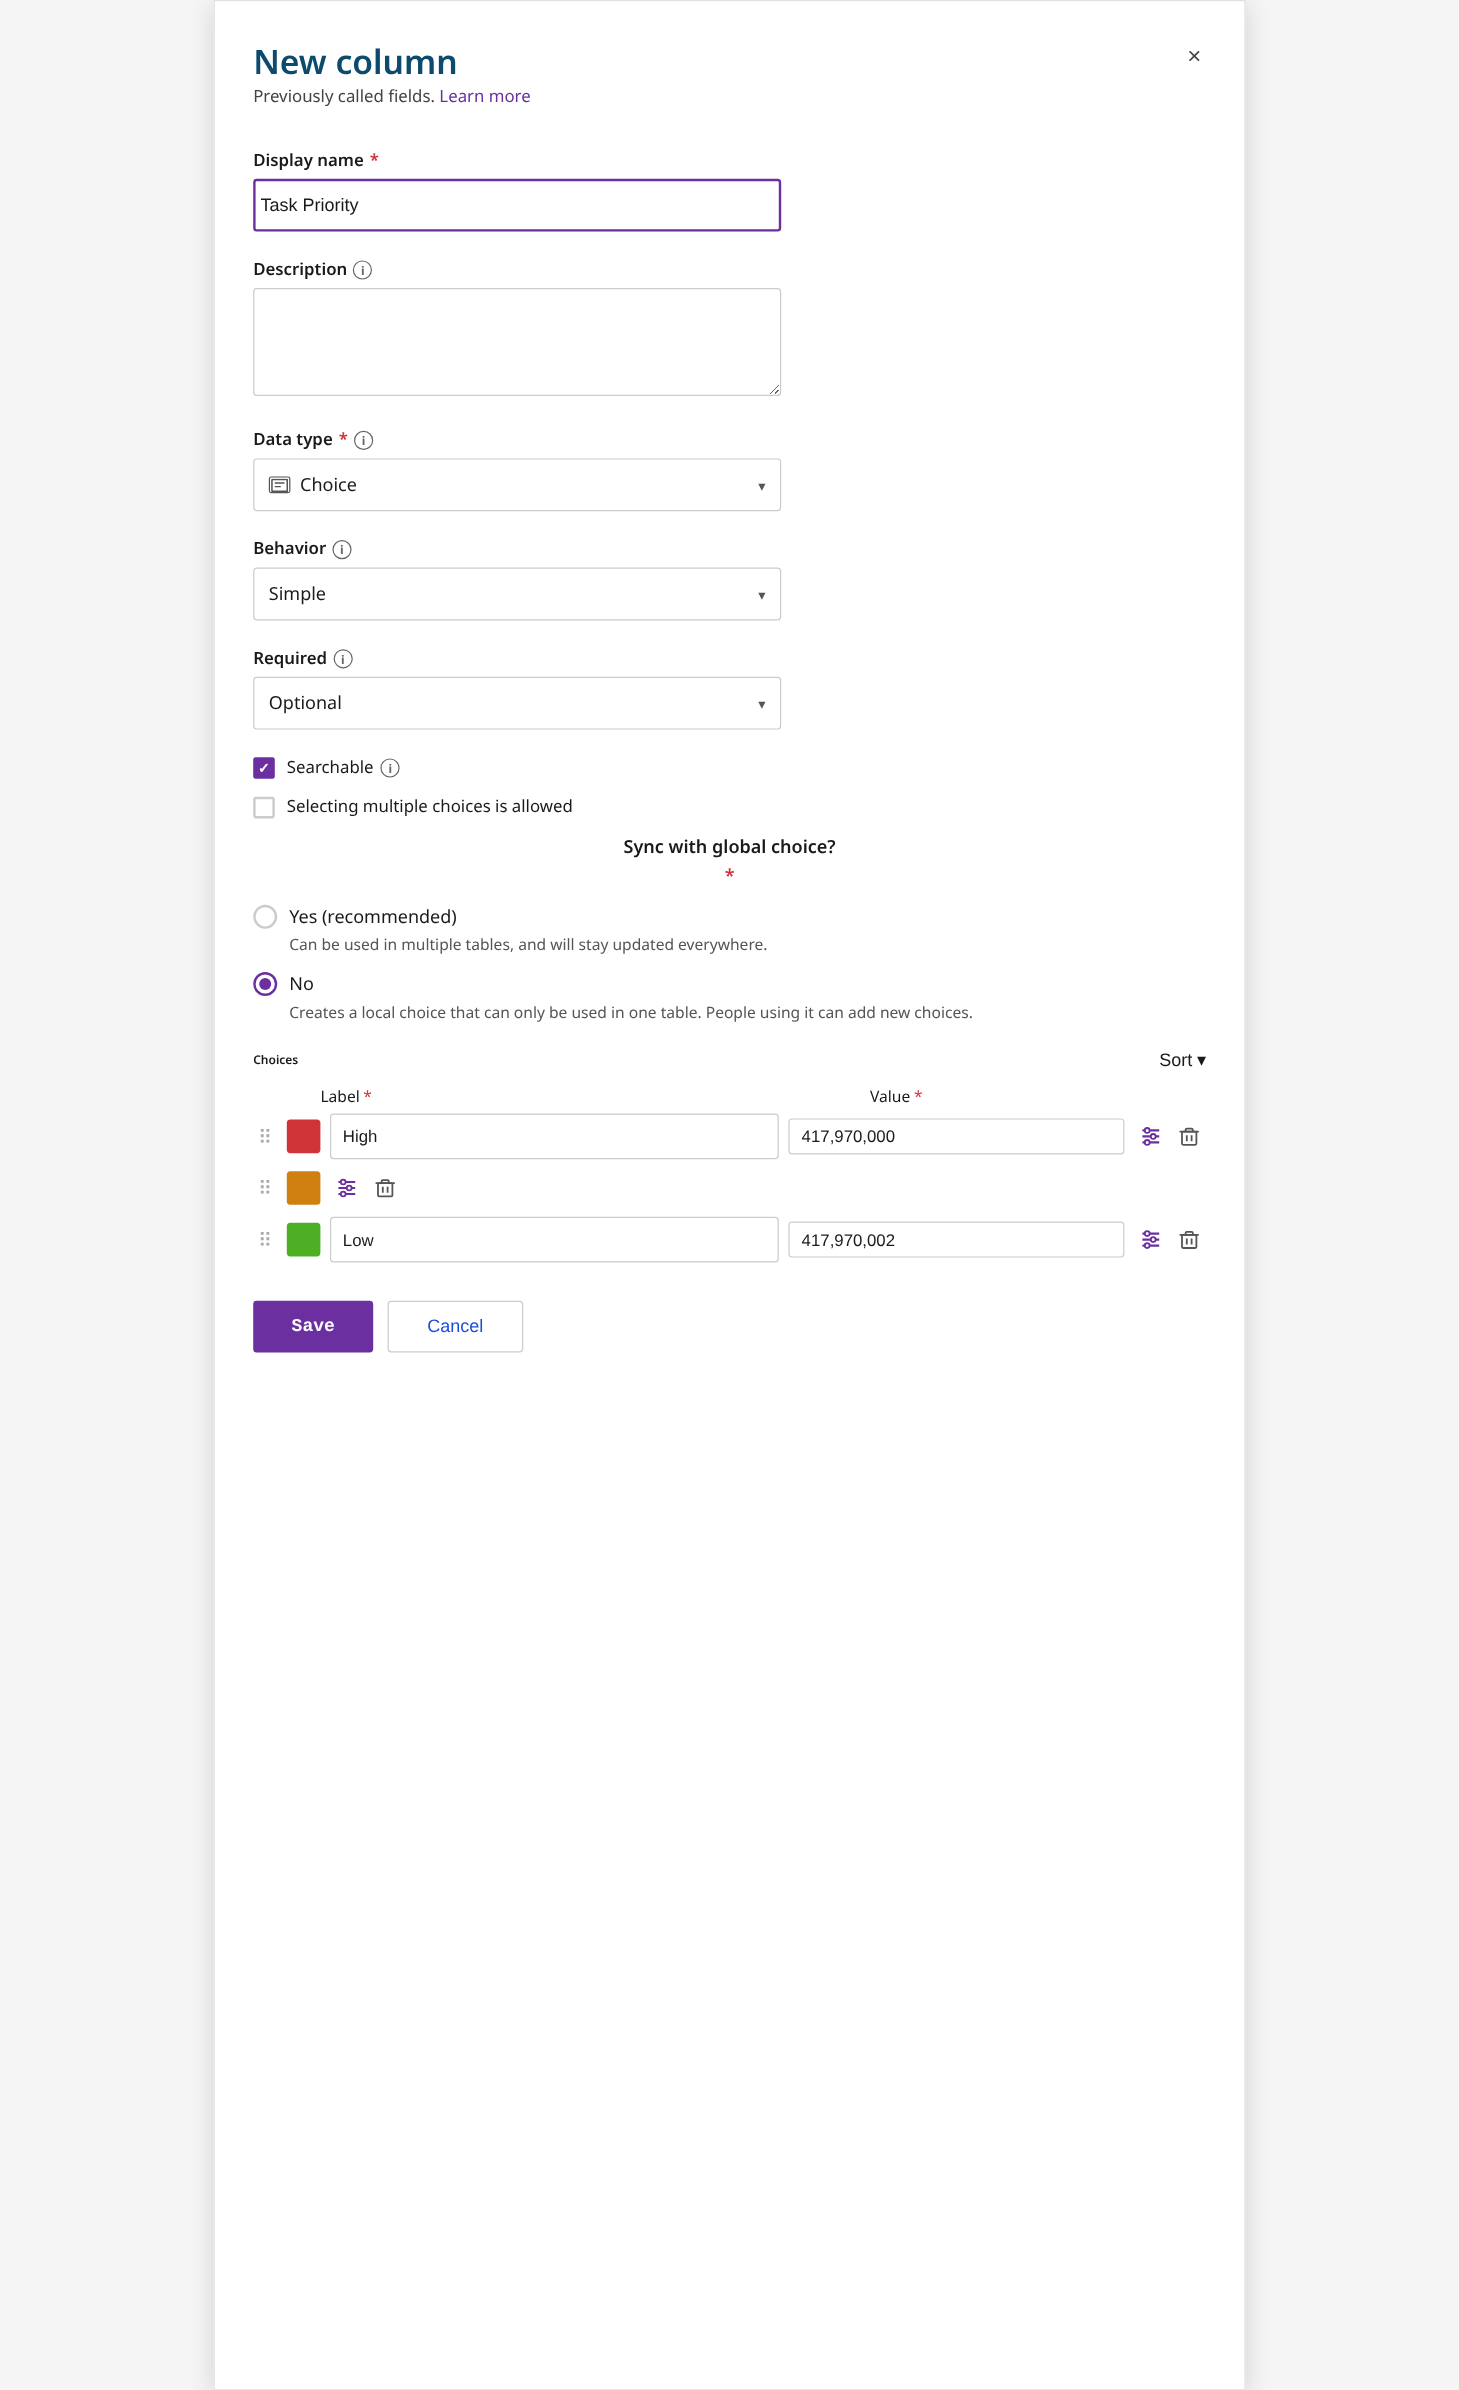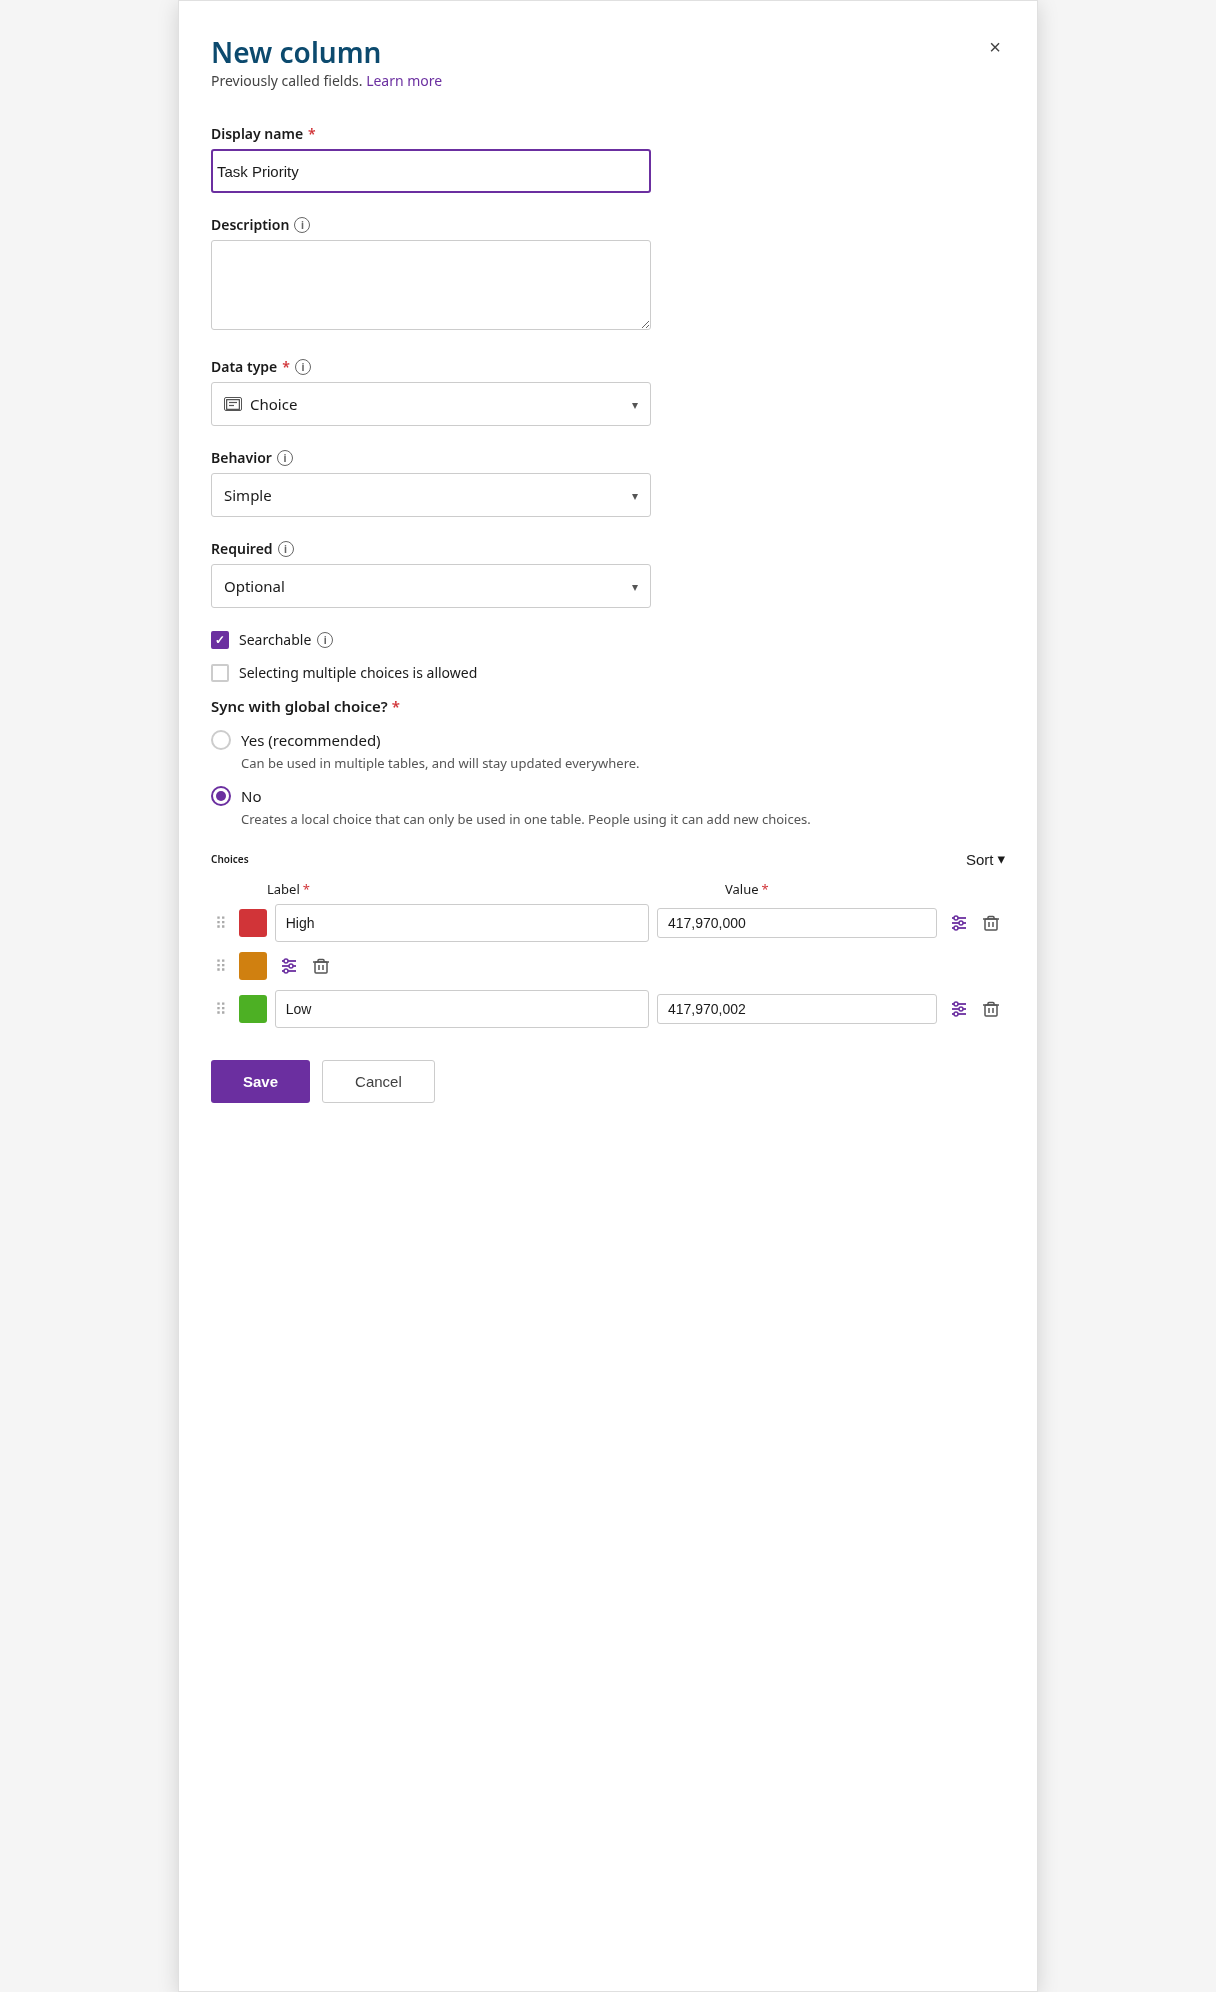--- a/index.html
+++ b/index.html
@@ -152,20 +152,21 @@
     }
 
     .section-title {
       font-size: 15px;
       font-weight: 600;
       color: #1a1a1a;
       margin-bottom: 14px;
       display: flex;
       align-items: center;
       gap: 4px;
+      flex-direction: column;
     }
 
     .radio-group { margin-bottom: 20px; }
     .radio-option { margin-bottom: 14px; }
     .radio-row {
       display: flex;
       align-items: center;
       gap: 10px;
       margin-bottom: 4px;
     }
@@ -303,24 +304,25 @@
     }
     .btn-save {
       background: #6b2fa0;
       color: #fff;
       border: none;
       border-radius: 3px;
       padding: 12px 32px;
       font-size: 15px;
       font-weight: 600;
       cursor: pointer;
+      font-family: Liberation Mono, monospace;
     }
     .btn-cancel {
       background: #fff;
-      color: #404040;
+      color: #1d4ed8;
       border: 1px solid #ccc;
       border-radius: 3px;
       padding: 12px 32px;
       font-size: 15px;
       font-weight: 400;
       cursor: pointer;
     }
 
     
     .custom-checkbox {

